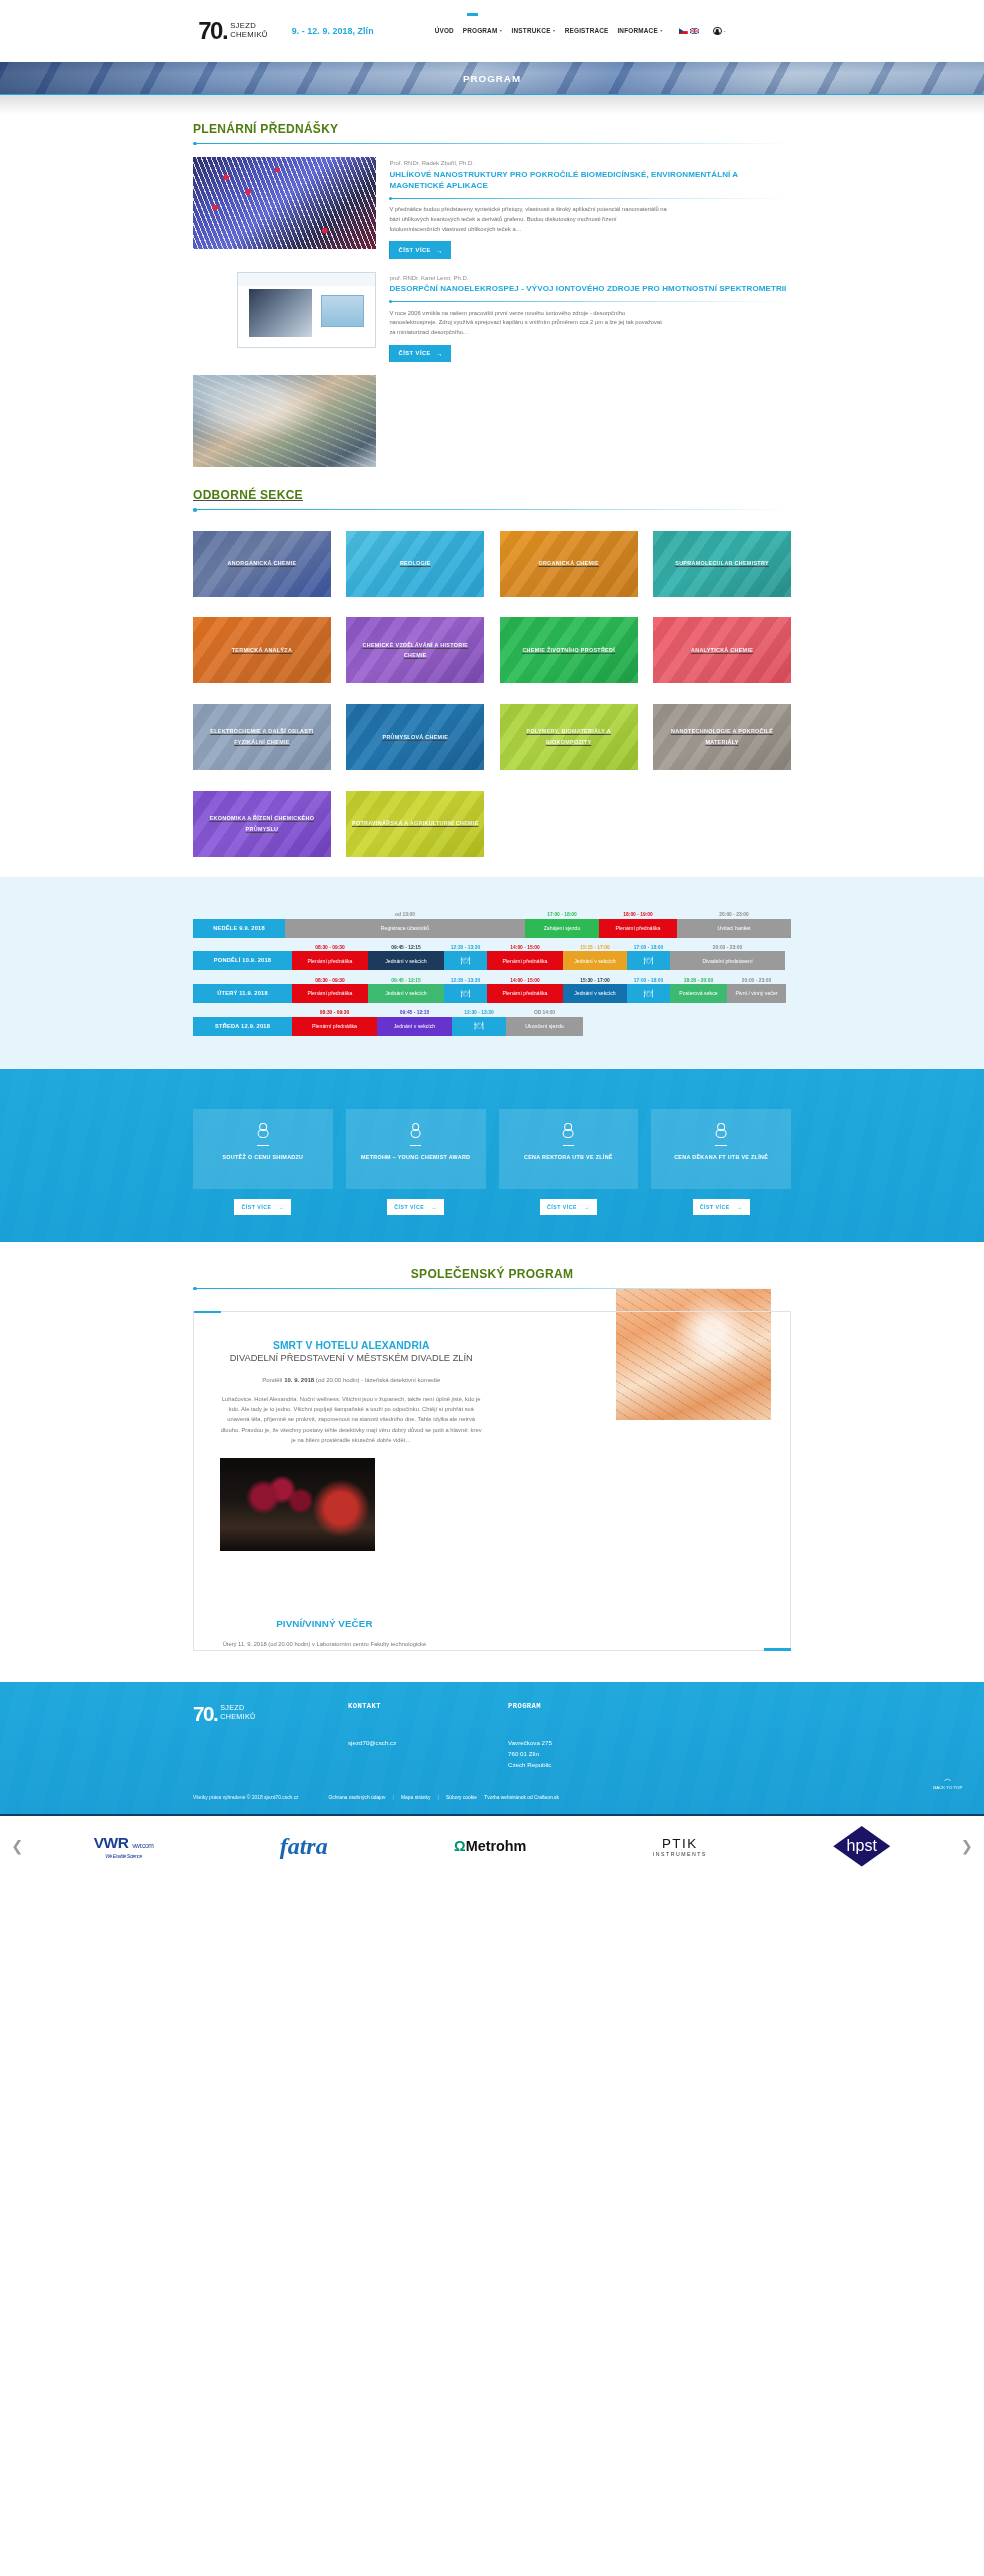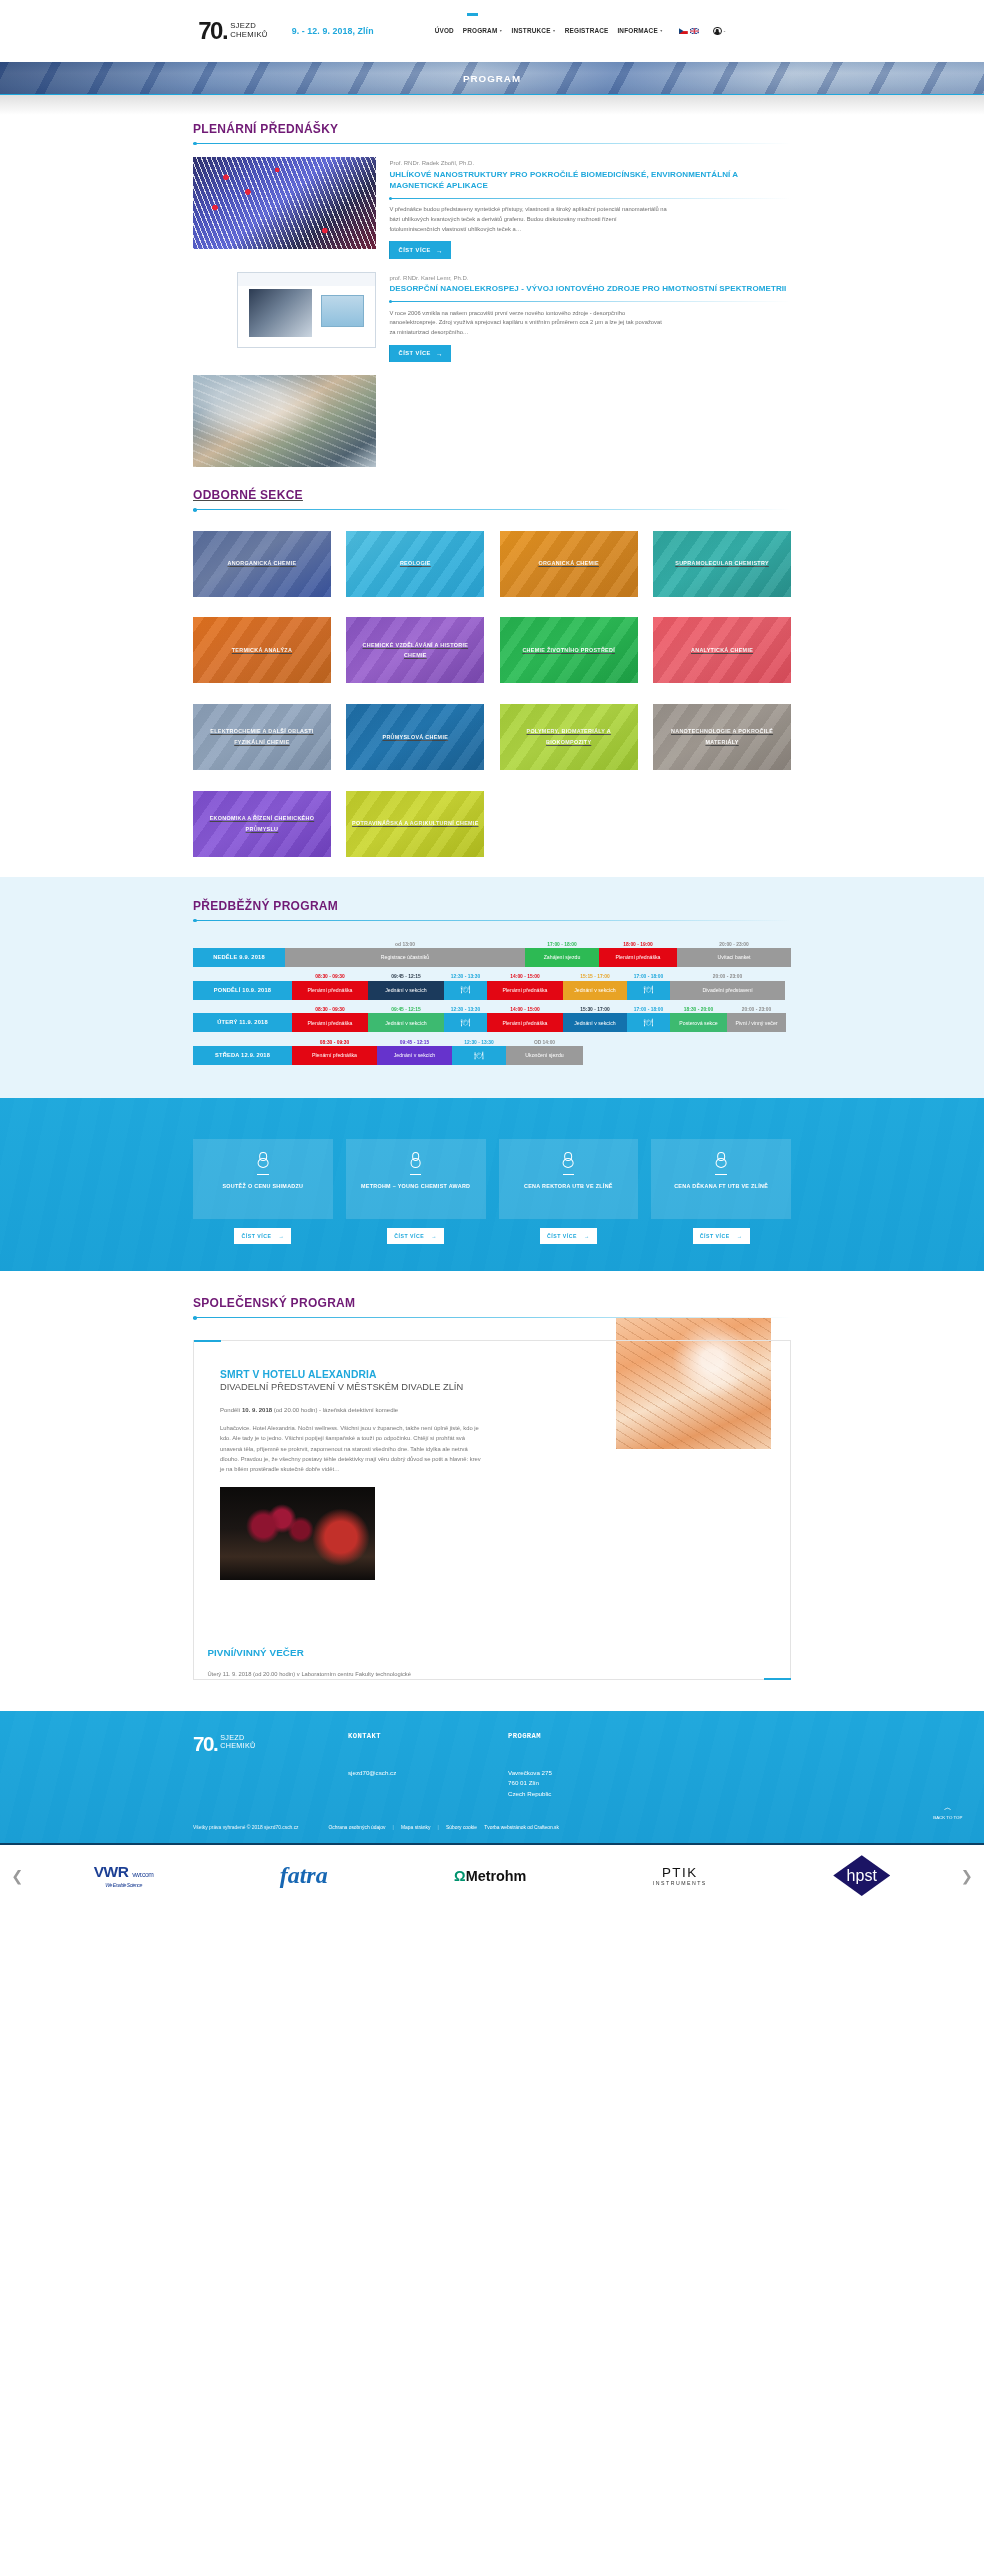--- a/index.html
+++ b/index.html
@@ -80,21 +80,21 @@
   .hero h1 {
     position: relative; color: #fff; font-size: 9.8px; font-weight: bold; letter-spacing: 1px;
   }
 
   
   .hero-fade { height: 19.6px; background: linear-gradient(180deg,#dfdfdf 0%, #ffffff 100%); }
 
   
   .sec-head { padding-top: 7.2px; }
   .sec-head h2 {
-    color: #701a75; font-size: 12px; font-weight: bold; letter-spacing: 0.3px;
+    color: #4d7c0f; font-size: 12px; font-weight: bold; letter-spacing: 0.3px;
   }
   .rule {
     margin-top: 7.2px; height: 1px;
     background: linear-gradient(90deg,#1fa8dc 0%, #7fd0ee 55%, rgba(180,225,245,0) 100%);
     position: relative;
   }
   .rule::before {
     content: ""; position: absolute; left: 0; top: -1.3px;
     width: 3.6px; height: 3.6px; border-radius: 50%; background: #1fa8dc;
   }
@@ -255,21 +255,21 @@
   }
   .card-btns { display: grid; grid-template-columns: repeat(4, 1fr); gap: 13px; margin-top: 9.3px; }
   .btn-ghost {
     background: #fff; color: #1fa8dc; border: none; cursor: pointer; font-family: inherit;
     font-size: 5.2px; font-weight: bold; letter-spacing: 0.5px; padding: 5.2px 7.2px;
     width: 57px; display: inline-flex; align-items: center; justify-content: space-between;
     margin: 0 auto;
   }
 
   
-  .social-sec { padding: 17.5px 0 31px; background: #fff; }
+  .social-sec { padding: 17.5px 0 31px; background: #fff; text-align: center; }
   .social-wrap { position: relative; margin-top: 21.6px; }
   .social-box { border: 0.5px solid #e3e3e3; position: relative; padding: 0; }
   .social-box::before {
     content: ""; position: absolute; left: -0.5px; top: -1px; width: 27px; height: 2.1px; background: #1fa8dc;
   }
   .social-box::after {
     content: ""; position: absolute; right: -0.5px; bottom: -1px; width: 27px; height: 2.1px; background: #1fa8dc;
   }
   .social-row { display: flex; flex-direction: column; }
   .social-text { width: 309px; padding: 28px 20.6px 5.2px 26px; }
@@ -501,24 +501,20 @@
     <div class="tile t-potrav">
         <span>POTRAVINÁŘSKÁ A AGRIKULTURNÍ CHEMIE</span>
       </div>
     <div></div>
       <div></div>
   </div>
 </section>
 
 <section class="schedule-sec">
   <div class="wrap">
-    <div class="sec-head">
-      <h2>PŘEDBĚŽNÝ PROGRAM</h2>
-      <div class="rule"></div>
-    </div>
 
     <div class="sched">
 
       <div class="day">
         <div class="times">
           <div class="time-lbl" style="width:92px"></div>
           <div class="time-lbl t-grey" style="width:240px">od 13:00</div>
           <div class="time-lbl t-green" style="width:74px">17:00 - 18:00</div>
           <div class="time-lbl t-red" style="width:78px">18:00 - 19:00</div>
           <div class="time-lbl t-grey" style="width:114px">20:00 - 23:00</div>

